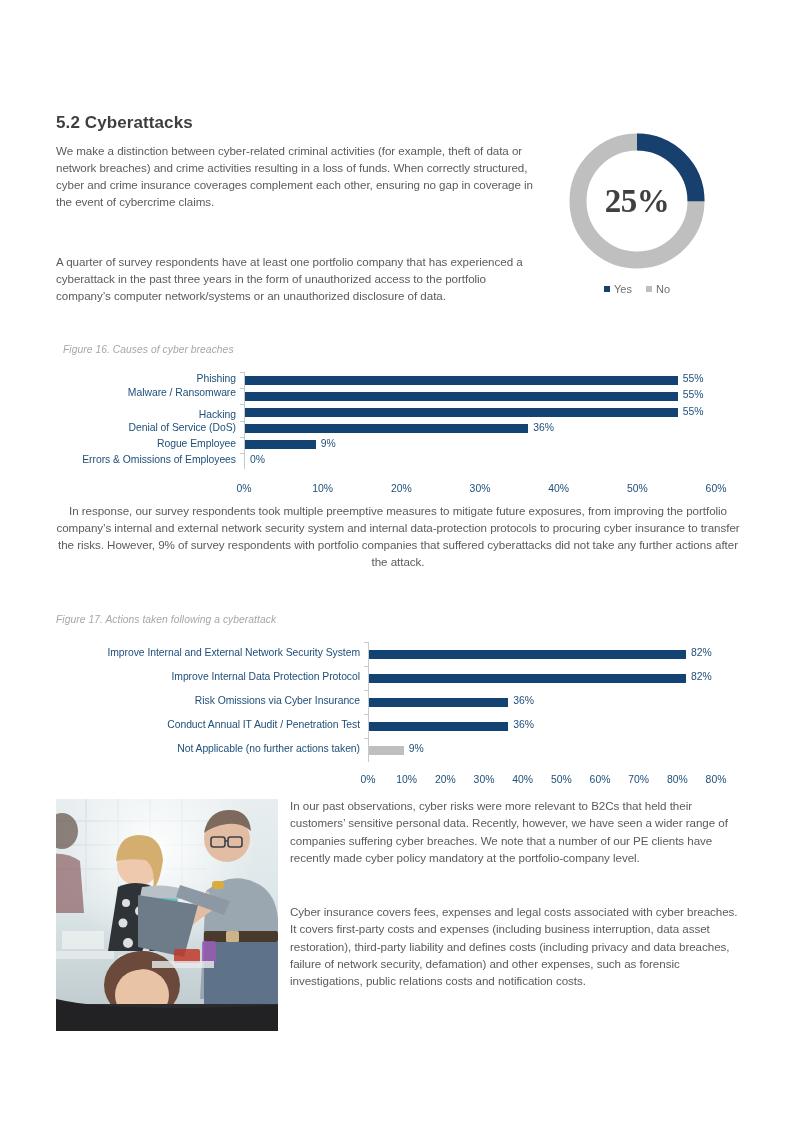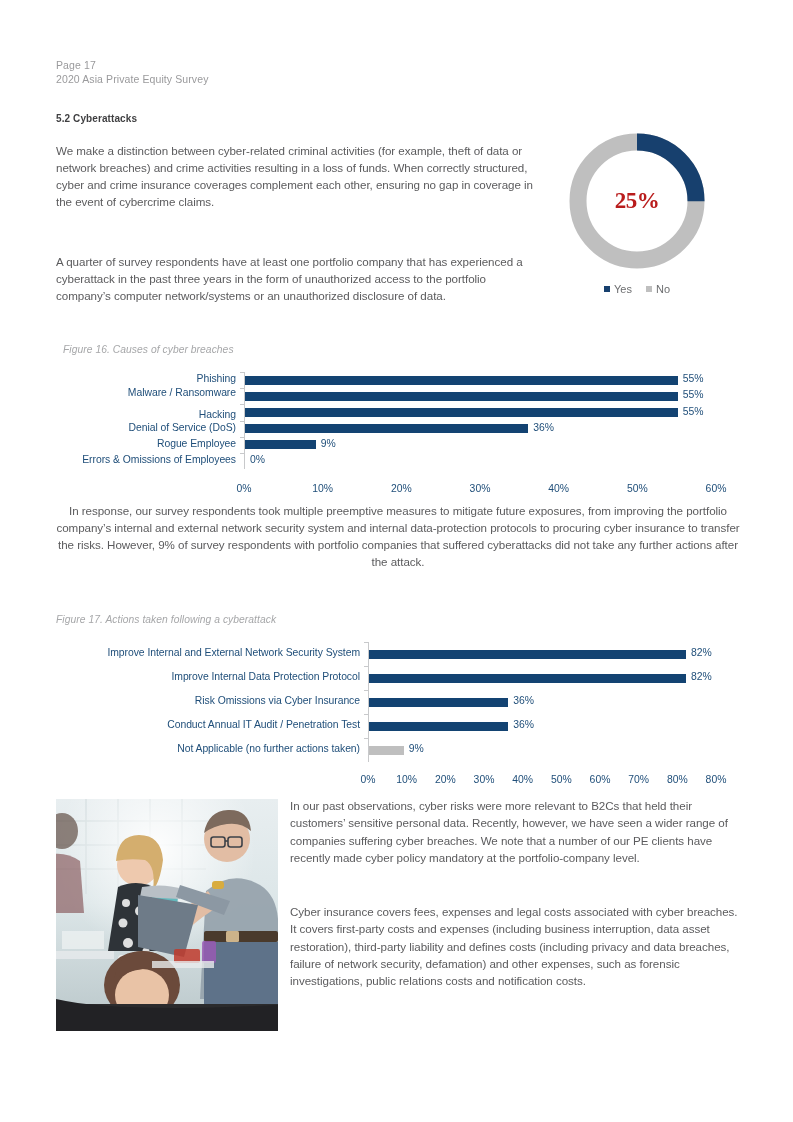--- a/index.html
+++ b/index.html
@@ -30,21 +30,21 @@
     font-size: 10.5px;
     line-height: 14px;
     color: #9a9a9c;
     letter-spacing: .1px;
   }
 
   .sec-title {
     position: absolute;
     left: 56px;
     top: 113px;
-    font-size: 10px;
+    font-size: 17px;
     font-weight: bold;
     color: #3f3f41;
     letter-spacing: .1px;
   }
 
   
   .para {
     position: absolute;
     font-size: 11.6px;
     line-height: 17.1px;
@@ -89,23 +89,23 @@
   .donut-wrap svg { display: block; }
   .donut-label {
     position: absolute;
     left: 0; top: 0;
     width: 142px;
     height: 142px;
     display: flex;
     align-items: center;
     justify-content: center;
     font-family: "Liberation Serif", serif;
-    font-size: 23px;
+    font-size: 33px;
     font-weight: bold;
-    color: #b91c1c;
+    color: #404040;
     letter-spacing: -0.5px;
   }
   .donut-legend {
     position: absolute;
     left: 566px;
     top: 283px;
     width: 142px;
     display: flex;
     justify-content: center;
     align-items: center;
@@ -167,24 +167,20 @@
     overflow: hidden;
     background: #c9d3d6;
   }
   .photo svg { display: block; }
 </style>
 </head>
 <body>
 
 <div class="page">
 
-  <div class="hdr">
-    <div>Page 17</div>
-    <div>2020 Asia Private Equity Survey</div>
-  </div>
 
   <div class="sec-title">5.2 Cyberattacks</div>
 
   <div class="para p1">We make a distinction between cyber-related criminal activities (for example, theft of data or network breaches) and crime activities resulting in a loss of funds. When correctly structured, cyber and crime insurance coverages complement each other, ensuring no gap in coverage in the event of cybercrime claims.</div>
   <div class="para p2">A quarter of survey respondents have at least one portfolio company that has experienced a cyberattack in the past three years in the form of unauthorized access to the portfolio company’s computer network/systems or an unauthorized disclosure of data.</div>
   <div class="para p3">In response, our survey respondents took multiple preemptive measures to mitigate future exposures, from improving the portfolio company’s internal and external network security system and internal data-protection protocols to procuring cyber insurance to transfer the risks. However, 9% of survey respondents with portfolio companies that suffered cyberattacks did not take any further actions after the attack.</div>
 
   <div class="donut-wrap">
     <svg width="142" height="142" viewBox="0 0 142 142">
       <circle cx="71" cy="71" r="59" fill="none" stroke="#bfbfbf" stroke-width="17"></circle>

